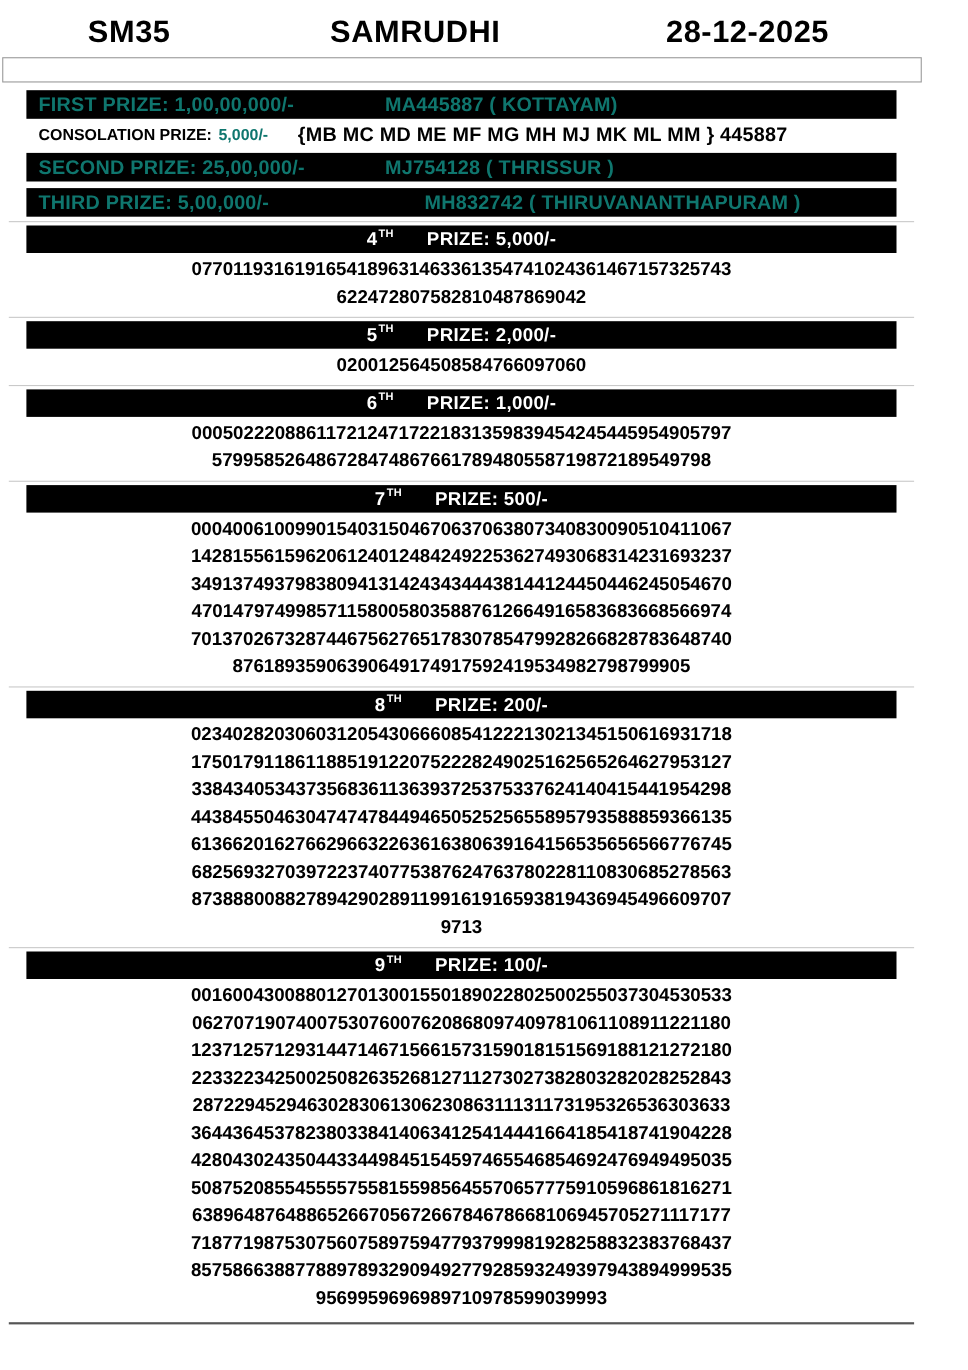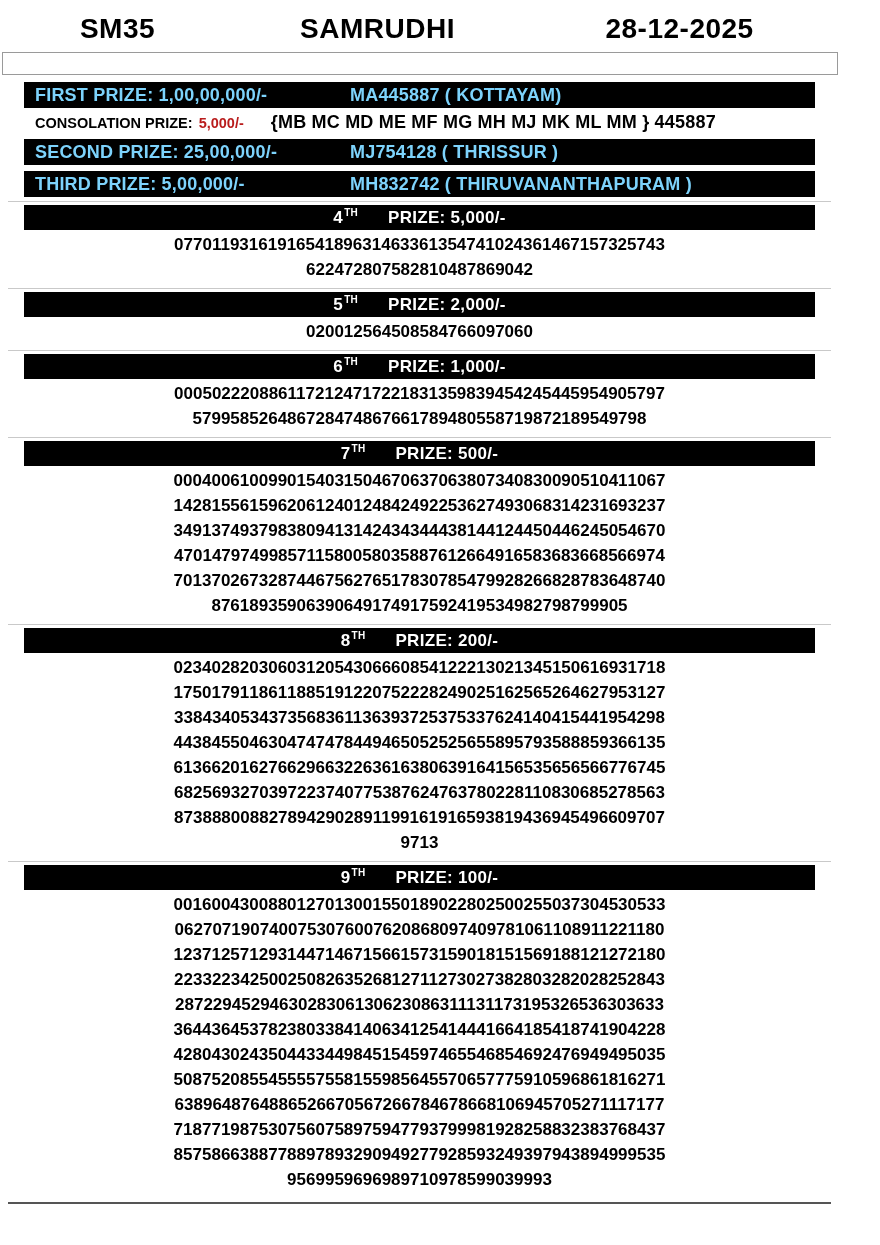--- a/index.html
+++ b/index.html
@@ -10,31 +10,31 @@
   .titlebar{display:grid;grid-template-columns:28% 34% 38%;padding-top:13px;
     font-size:28px;line-height:32px;font-weight:bold;letter-spacing:.5px;}
   .titlebar span{text-align:center;white-space:nowrap;}
 
   
   .topbox{display:block;margin:7px auto 0;width:834px;height:21px;
     border:1px solid #9a9a9a;background:#fff;padding:0;box-sizing:content-box;outline:none;
     font-family:"Liberation Sans",sans-serif;}
 
   
-  .bar{margin:0 24px;background:#000;color:#7dd3fc;font-weight:bold;
+  .bar{margin:0 24px;background:#000;color:#0f766e;font-weight:bold;
     height:26px;display:grid;grid-template-columns:315px 1fr;align-items:center;
     padding-left:11px;font-size:18px;letter-spacing:.2px;white-space:nowrap;}
   .bar.first{margin-top:7px;}
   .bar.second{margin-top:4px;}
-  .bar.third{margin-top:6px;}
+  .bar.third{margin-top:6px;gap:36px;}
 
   
   .consolation{margin:2px 24px 0;padding-left:11px;height:25px;display:flex;align-items:center;
     font-size:14.5px;font-weight:bold;white-space:nowrap;}
-  .consolation .amount{color:#b91c1c;margin-left:6px;}
+  .consolation .amount{color:#0f766e;margin-left:6px;}
   .consolation .series{margin-left:27px;font-size:18px;letter-spacing:.2px;}
 
   
   .section{margin-top:4px;}
   .sep{height:1px;background:#c9c9c9;margin:0 8px 3px;}
   .sec-header{margin:0 24px;background:#000;color:#fff;font-weight:bold;font-size:17px;
     height:25px;display:flex;align-items:center;justify-content:center;letter-spacing:.3px;}
   .sec-header .sup{font-size:10px;position:relative;top:-5px;margin:0 1px 0 1px;}
   .sec-header .rest{margin-left:5px;padding-left:24px;}
   .numbers{padding:2px 0 2px;}

